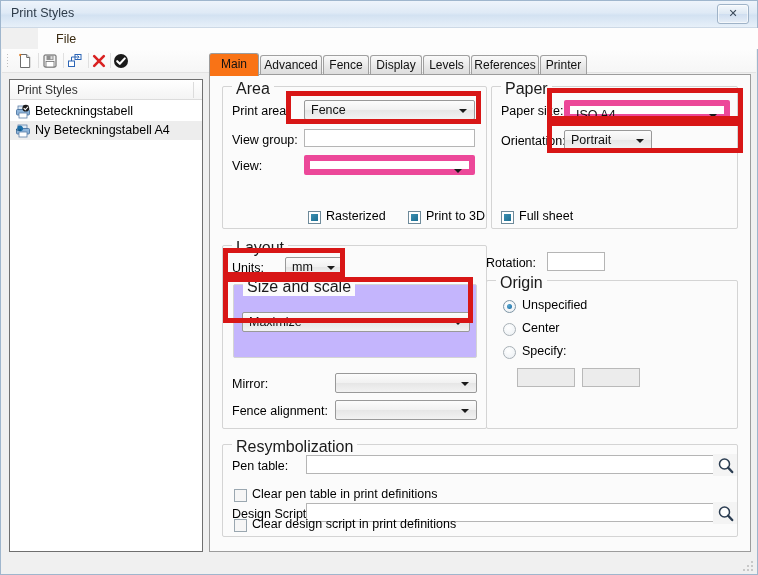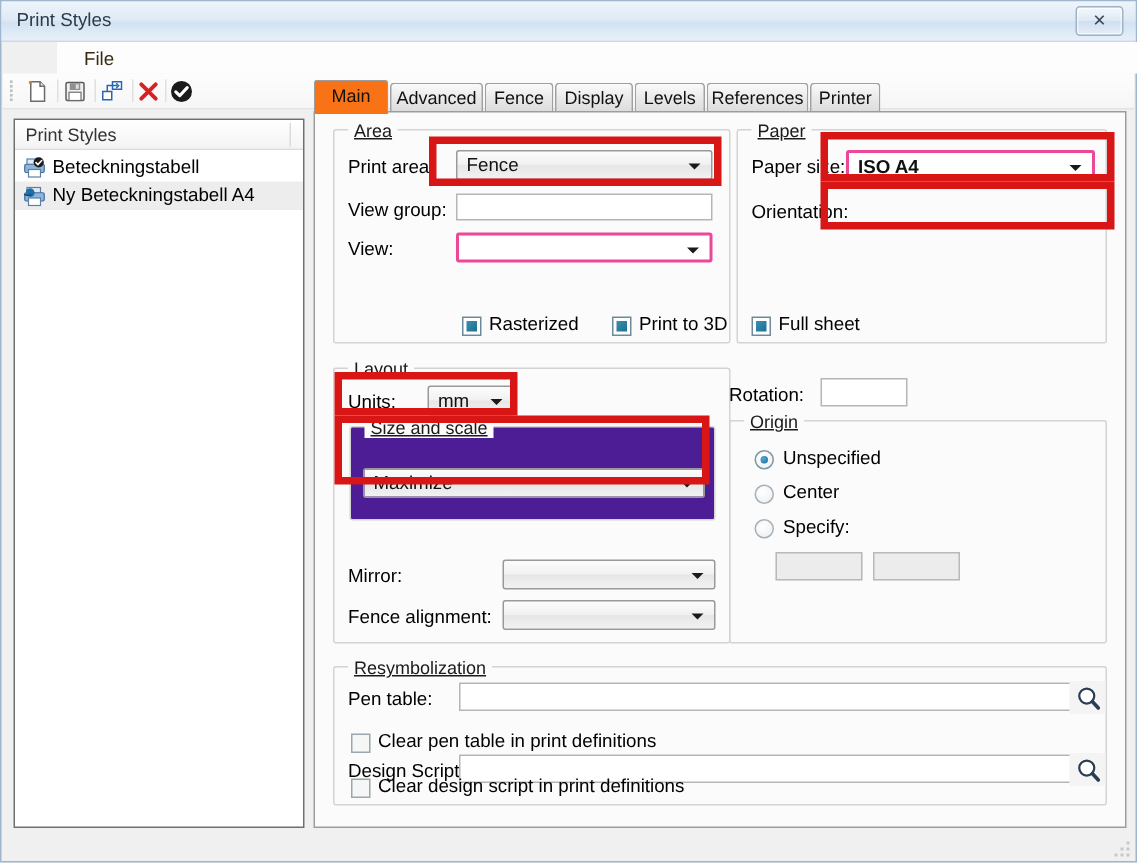--- a/index.html
+++ b/index.html
@@ -101,31 +101,31 @@
 
   
   .tabpage{
     position:absolute;left:208px;top:73px;width:542px;height:478px;
     background:#fbfbfb;border:1px solid #9c9c9c;box-sizing:border-box;
   }
   
   .grp{position:absolute;border:1px solid #d4d4d4;border-radius:2px;box-sizing:border-box;background:transparent;}
   .grp>.cap{
     position:absolute;left:9px;top:-7px;padding:0 4px;background:#fbfbfb;
-    font-size:12px;color:#1a1a1a;text-decoration:underline;
+    font-size:16px;color:#1a1a1a;
   }
   
   .lbl{position:absolute;font-size:12.5px;color:#000;white-space:nowrap;}
   .combo{
     position:absolute;height:20px;box-sizing:border-box;
     border:1px solid #999;border-radius:2px;
     background:linear-gradient(180deg,#fcfcfc 0%,#f1f1f1 48%,#e6e6e6 52%,#f2f2f2 100%);
     cursor:pointer;
   }
-  .combo.white{background:#ffffff;border:2px solid #ec4899;font-weight:bold;}
+  .combo.white{background:#ffffff;border:6px solid #ec4899;}
   .combo .ctext{position:absolute;left:6px;top:2px;font-size:12.5px;color:#111;}
   .combo .arrow{
     position:absolute;right:7px;top:8px;width:0;height:0;
     border-left:4px solid transparent;border-right:4px solid transparent;
     border-top:4px solid #1a1a1a;
   }
   .txtbox{
     position:absolute;height:20px;box-sizing:border-box;
     background:#ffffff;border:1px solid #b5b5b5;
   }
@@ -315,39 +315,43 @@
     <div class="grp" style="left:281px;top:11px;width:247px;height:143px;">
       <div class="cap">Paper</div>
 
       <div class="lbl" style="left:9px;top:17px;">Paper size:</div>
       <div class="combo white" style="left:72px;top:13px;width:166px;">
         <div class="ctext">ISO A4</div>
         <div class="arrow"></div>
       </div>
 
       <div class="lbl" style="left:9px;top:47px;">Orientation:</div>
+      <div class="combo" style="left:72px;top:43px;width:88px;">
+        <div class="ctext">Portrait</div>
+        <div class="arrow"></div>
+      </div>
 
       <div class="chkline" style="left:9px;top:124px;">
         <div class="chk on">
             <i></i>
           </div>
         <div class="cl">Full sheet</div>
       </div>
     </div>
 
     <div class="grp" style="left:12px;top:170px;width:265px;height:184px;">
       <div class="cap">Layout</div>
 
       <div class="lbl" style="left:9px;top:15px;">Units:</div>
       <div class="combo" style="left:62px;top:11px;width:58px;">
         <div class="ctext">mm</div>
         <div class="arrow"></div>
       </div>
 
-      <div class="grp" style="left:10px;top:38px;width:244px;height:63px;background:#4c1d95;text-align:right;">
+      <div class="grp" style="left:10px;top:38px;width:244px;height:74px;background:#c4b5fd;text-align:right;">
         <div class="cap">Size and scale</div>
         <div class="combo" style="left:8px;top:27px;width:228px;padding-left:12px;">
           <div class="ctext">Maximize</div>
           <div class="arrow"></div>
         </div>
       </div>
 
       <div class="lbl" style="left:9px;top:131px;">Mirror:</div>
       <div class="combo" style="left:112px;top:127px;width:142px;">
         <div class="ctext"></div>

